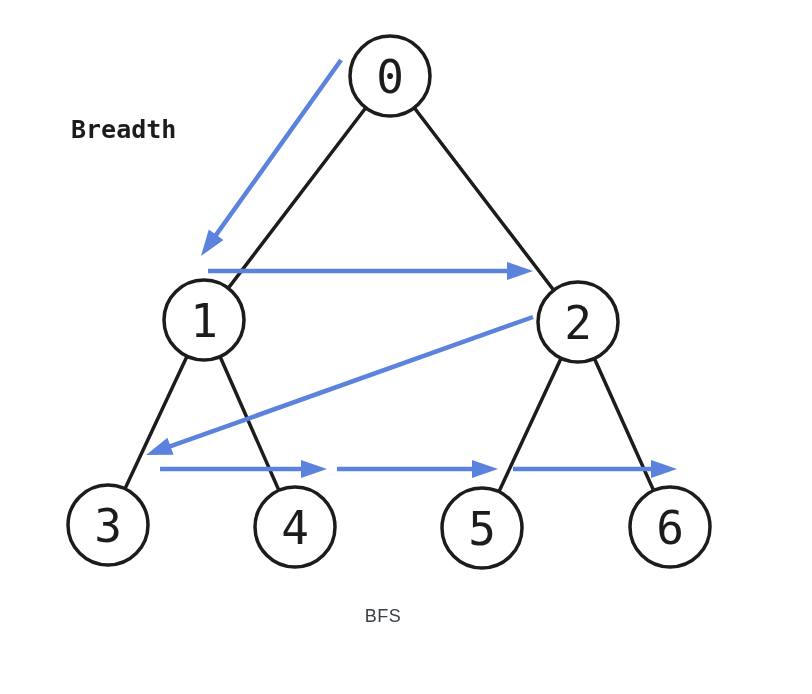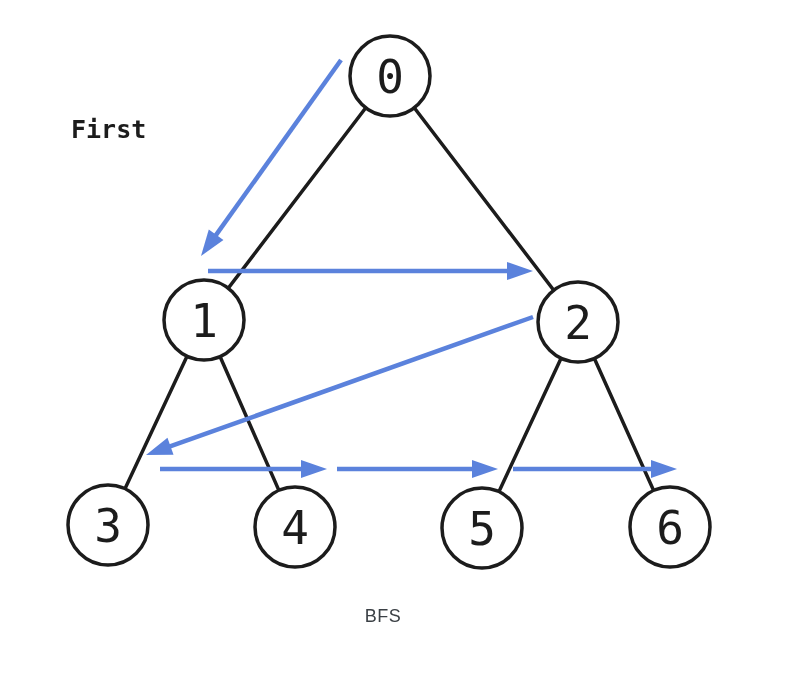--- a/index.html
+++ b/index.html
@@ -109,18 +109,18 @@
           <polygon points="498,469 472,478 472,460" fill="#5b82dc"></polygon>
         </g>
         <g>
           <line x1="513" y1="469" x2="662.7" y2="469" stroke="#5b82dc" stroke-width="4.5" stroke-linecap="butt"></line>
           <polygon points="677,469 651,478 651,460" fill="#5b82dc"></polygon>
         </g>
       </g>
   </svg>
 
   <div class="annotation">
-    <div>First</div>
+    <div>Breadth</div>
   </div>
 
   <div class="caption">BFS</div>
 
 </div>
 
 </body></html>

